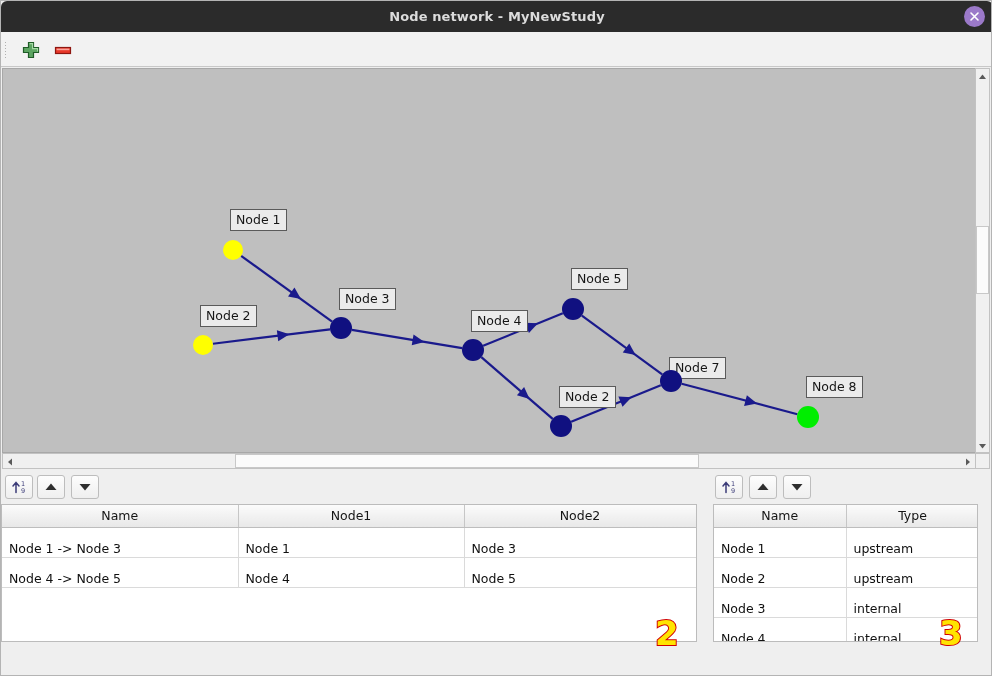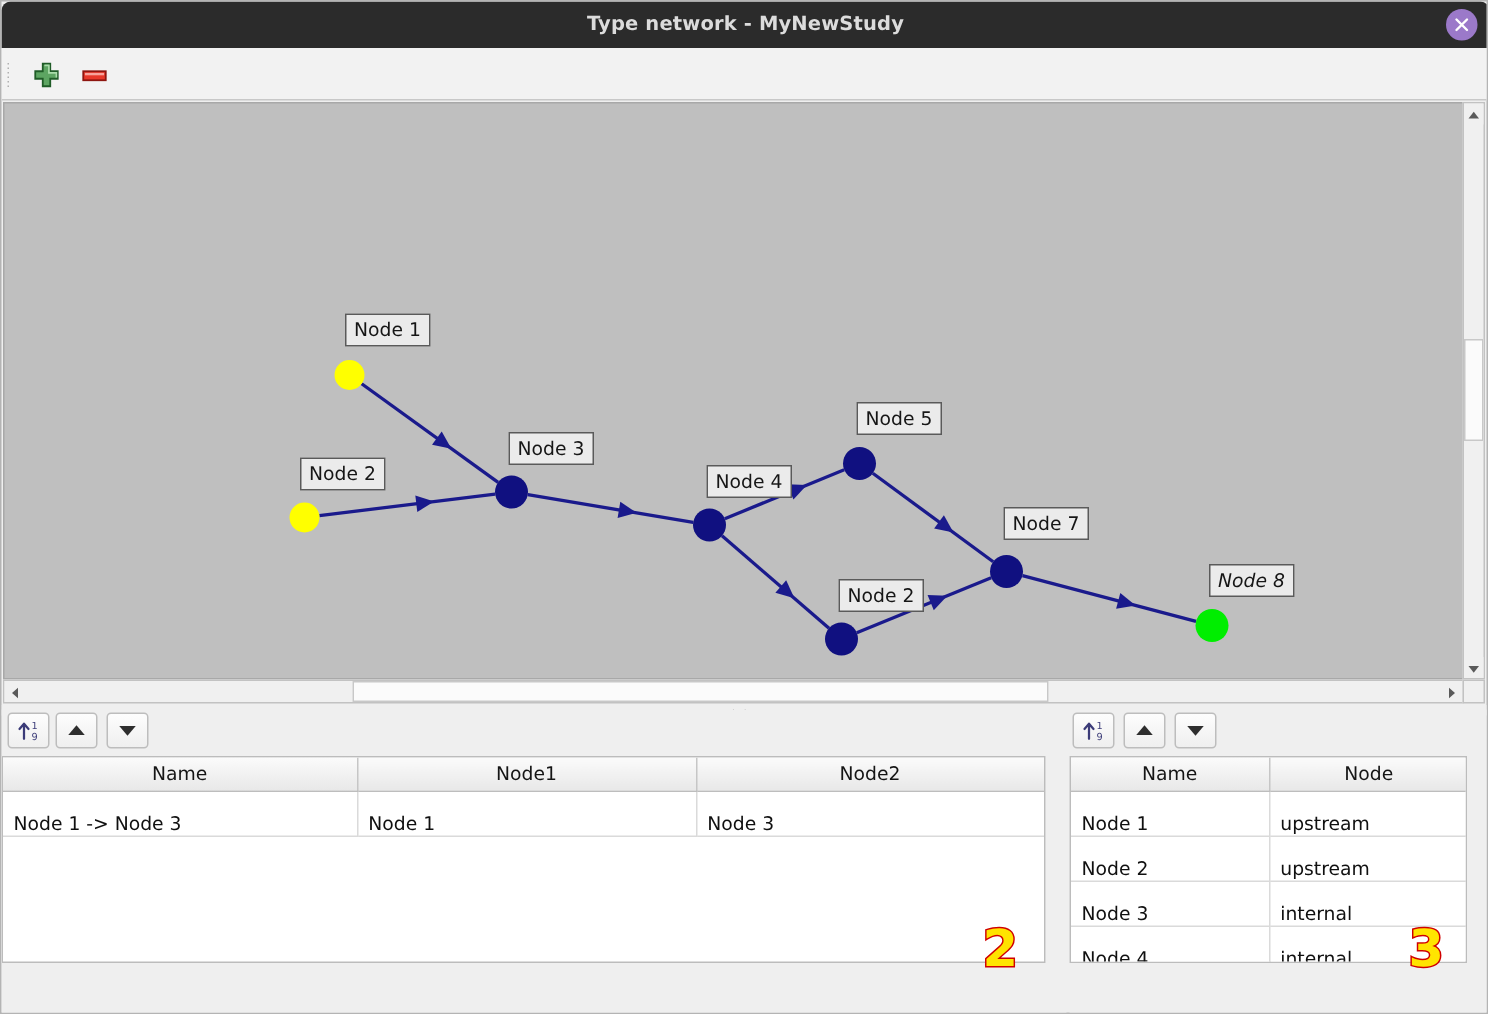--- a/index.html
+++ b/index.html
@@ -207,21 +207,21 @@
     white-space: nowrap;
     overflow: hidden;
   }
 </style>
 </head>
 <body>
 
 <div id="app">
 
   <div class="titlebar">
-    <div class="titlebar-text">Type network - MyNewStudy</div>
+    <div class="titlebar-text">Node network - MyNewStudy</div>
     <div class="close-btn">
       <svg width="13" height="13" viewBox="0 0 13 13">
         <path d="M3 3 L10 10 M10 3 L3 10" stroke="#ffffff" stroke-width="1.6" stroke-linecap="round" fill="none"></path>
       </svg>
     </div>
   </div>
 
   <div class="toolbar">
     <div class="tb-grip">
       <i></i>
@@ -270,23 +270,23 @@
         <div class="node-lbl" style="left: 197px; top: 236px;">Node 2</div>
         <div class="node" style="left: 190px; top: 266px; width: 20px; height: 20px; background: rgb(255, 255, 0);"></div>
         <div class="node-lbl" style="left: 336px; top: 219px;">Node 3</div>
         <div class="node" style="left: 327px; top: 248px; width: 22px; height: 22px; background: rgb(16, 16, 128);"></div>
         <div class="node-lbl" style="left: 468px; top: 241px;">Node 4</div>
         <div class="node" style="left: 459px; top: 270px; width: 22px; height: 22px; background: rgb(16, 16, 128);"></div>
         <div class="node-lbl" style="left: 568px; top: 199px;">Node 5</div>
         <div class="node" style="left: 559px; top: 229px; width: 22px; height: 22px; background: rgb(16, 16, 128);"></div>
         <div class="node-lbl" style="left: 556px; top: 317px;">Node 2</div>
         <div class="node" style="left: 547px; top: 346px; width: 22px; height: 22px; background: rgb(16, 16, 128);"></div>
-        <div class="node-lbl" style="left: 666px; top: 269px;">Node 7</div>
+        <div class="node-lbl" style="left: 666px; top: 288px;">Node 7</div>
         <div class="node" style="left: 657px; top: 301px; width: 22px; height: 22px; background: rgb(16, 16, 128);"></div>
-        <div class="node-lbl" style="left: 803px; top: 307px; font-style: italic;">Node 8</div>
+        <div class="node-lbl" style="left: 803px; top: 307px;">Node 8</div>
         <div class="node" style="left: 794px; top: 337px; width: 22px; height: 22px; background: rgb(0, 238, 0);"></div>
       </div>
 
   </div>
 
   <div class="sb-v">
     <div class="sb-btn" style="left:0;top:0;width:13px;height:14px;">
       <svg width="13" height="14" viewBox="0 0 13 14">
           <path d="M6.5 4.5 L10 9 L3 9 Z" fill="#5a5a5a"></path>
         </svg>
@@ -352,20 +352,25 @@
               <th>Node1</th>
               <th>Node2</th>
             </tr>
           </thead>
         <tbody id="links-body">
             <tr>
               <td>Node 1 -&gt; Node 3</td>
               <td>Node 1</td>
               <td>Node 3</td>
             </tr>
+            <tr>
+              <td>Node 4 -&gt; Node 5</td>
+              <td>Node 4</td>
+              <td>Node 5</td>
+            </tr>
           </tbody>
       </table>
     </div>
 
     <div class="annot" style="left:654px; top:140px;">2</div>
   </div>
 
   <div class="pane-right">
     <div class="pane-toolbar">
       <div class="btn" style="left:2px;">
@@ -389,21 +394,21 @@
 
     <div class="table-wrap" style="left:0; top:31px; width:265px; height:138px;">
       <table class="grid">
         <colgroup>
             <col style="width:132px">
             <col style="width:133px">
           </colgroup>
         <thead>
             <tr id="nodes-head">
               <th>Name</th>
-              <th>Node</th>
+              <th>Type</th>
             </tr>
           </thead>
         <tbody id="nodes-body">
             <tr>
               <td>Node 1</td>
               <td>upstream</td>
             </tr>
             <tr>
               <td>Node 2</td>
               <td>upstream</td>

